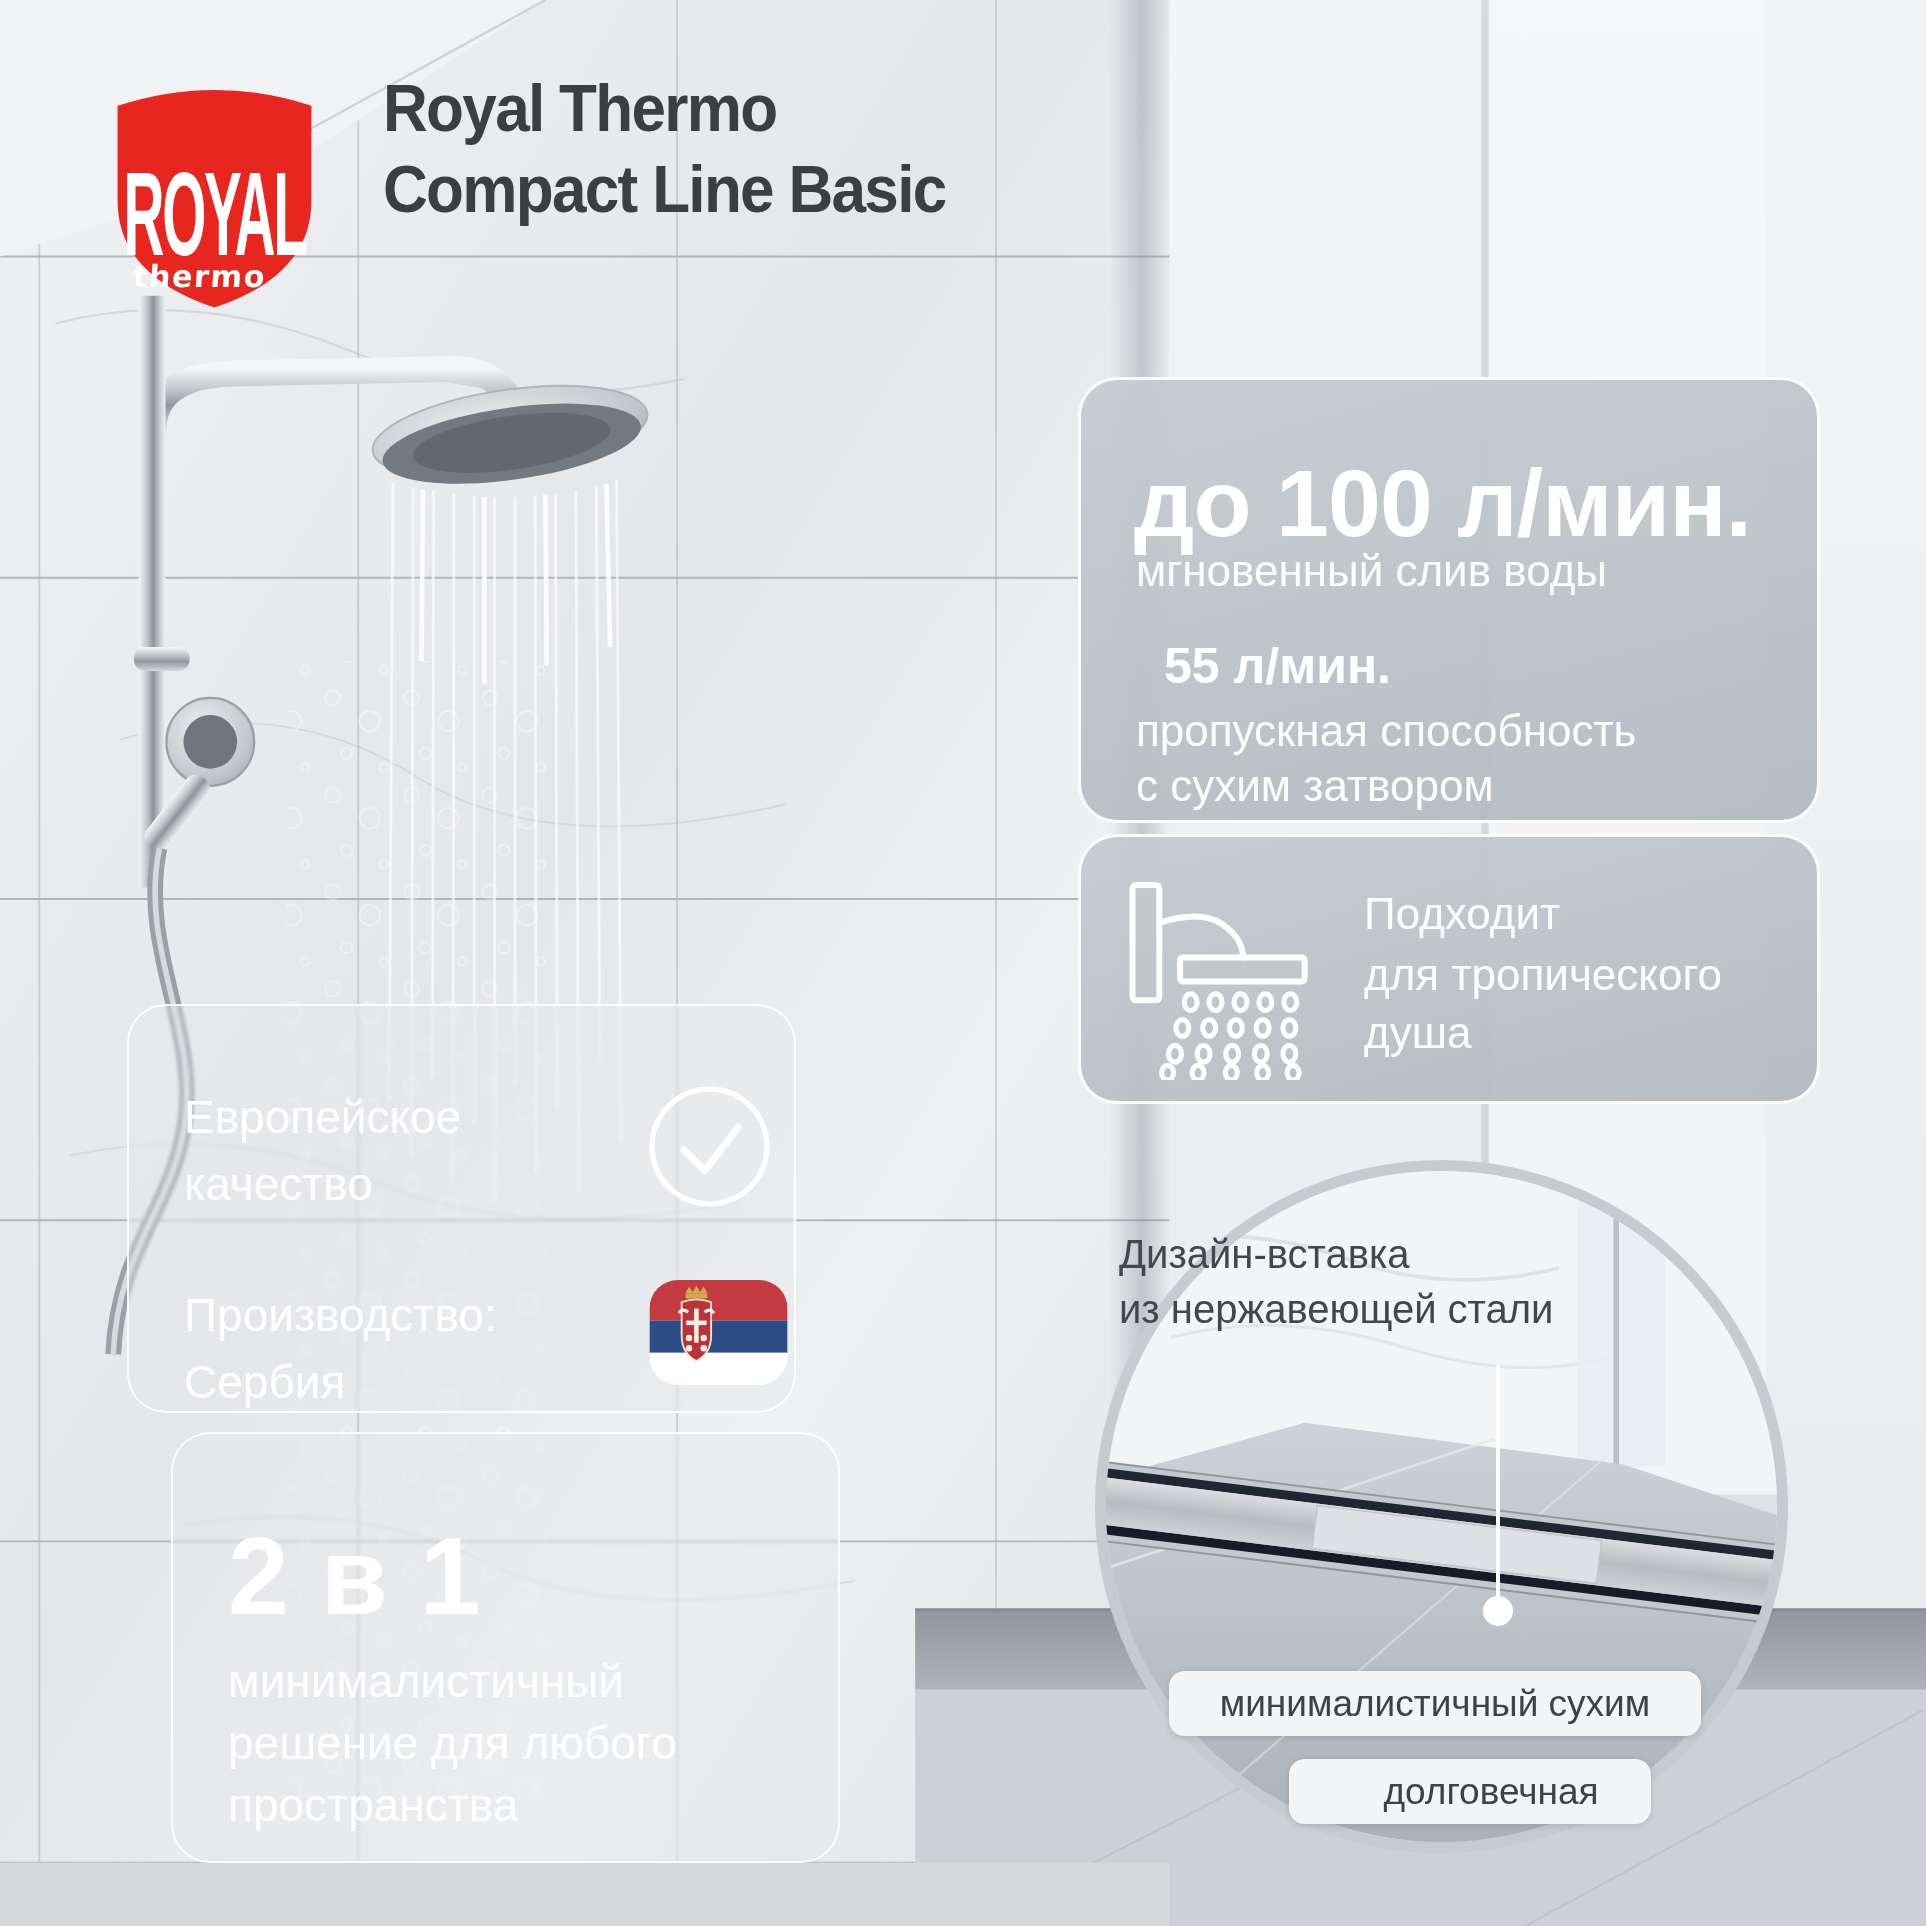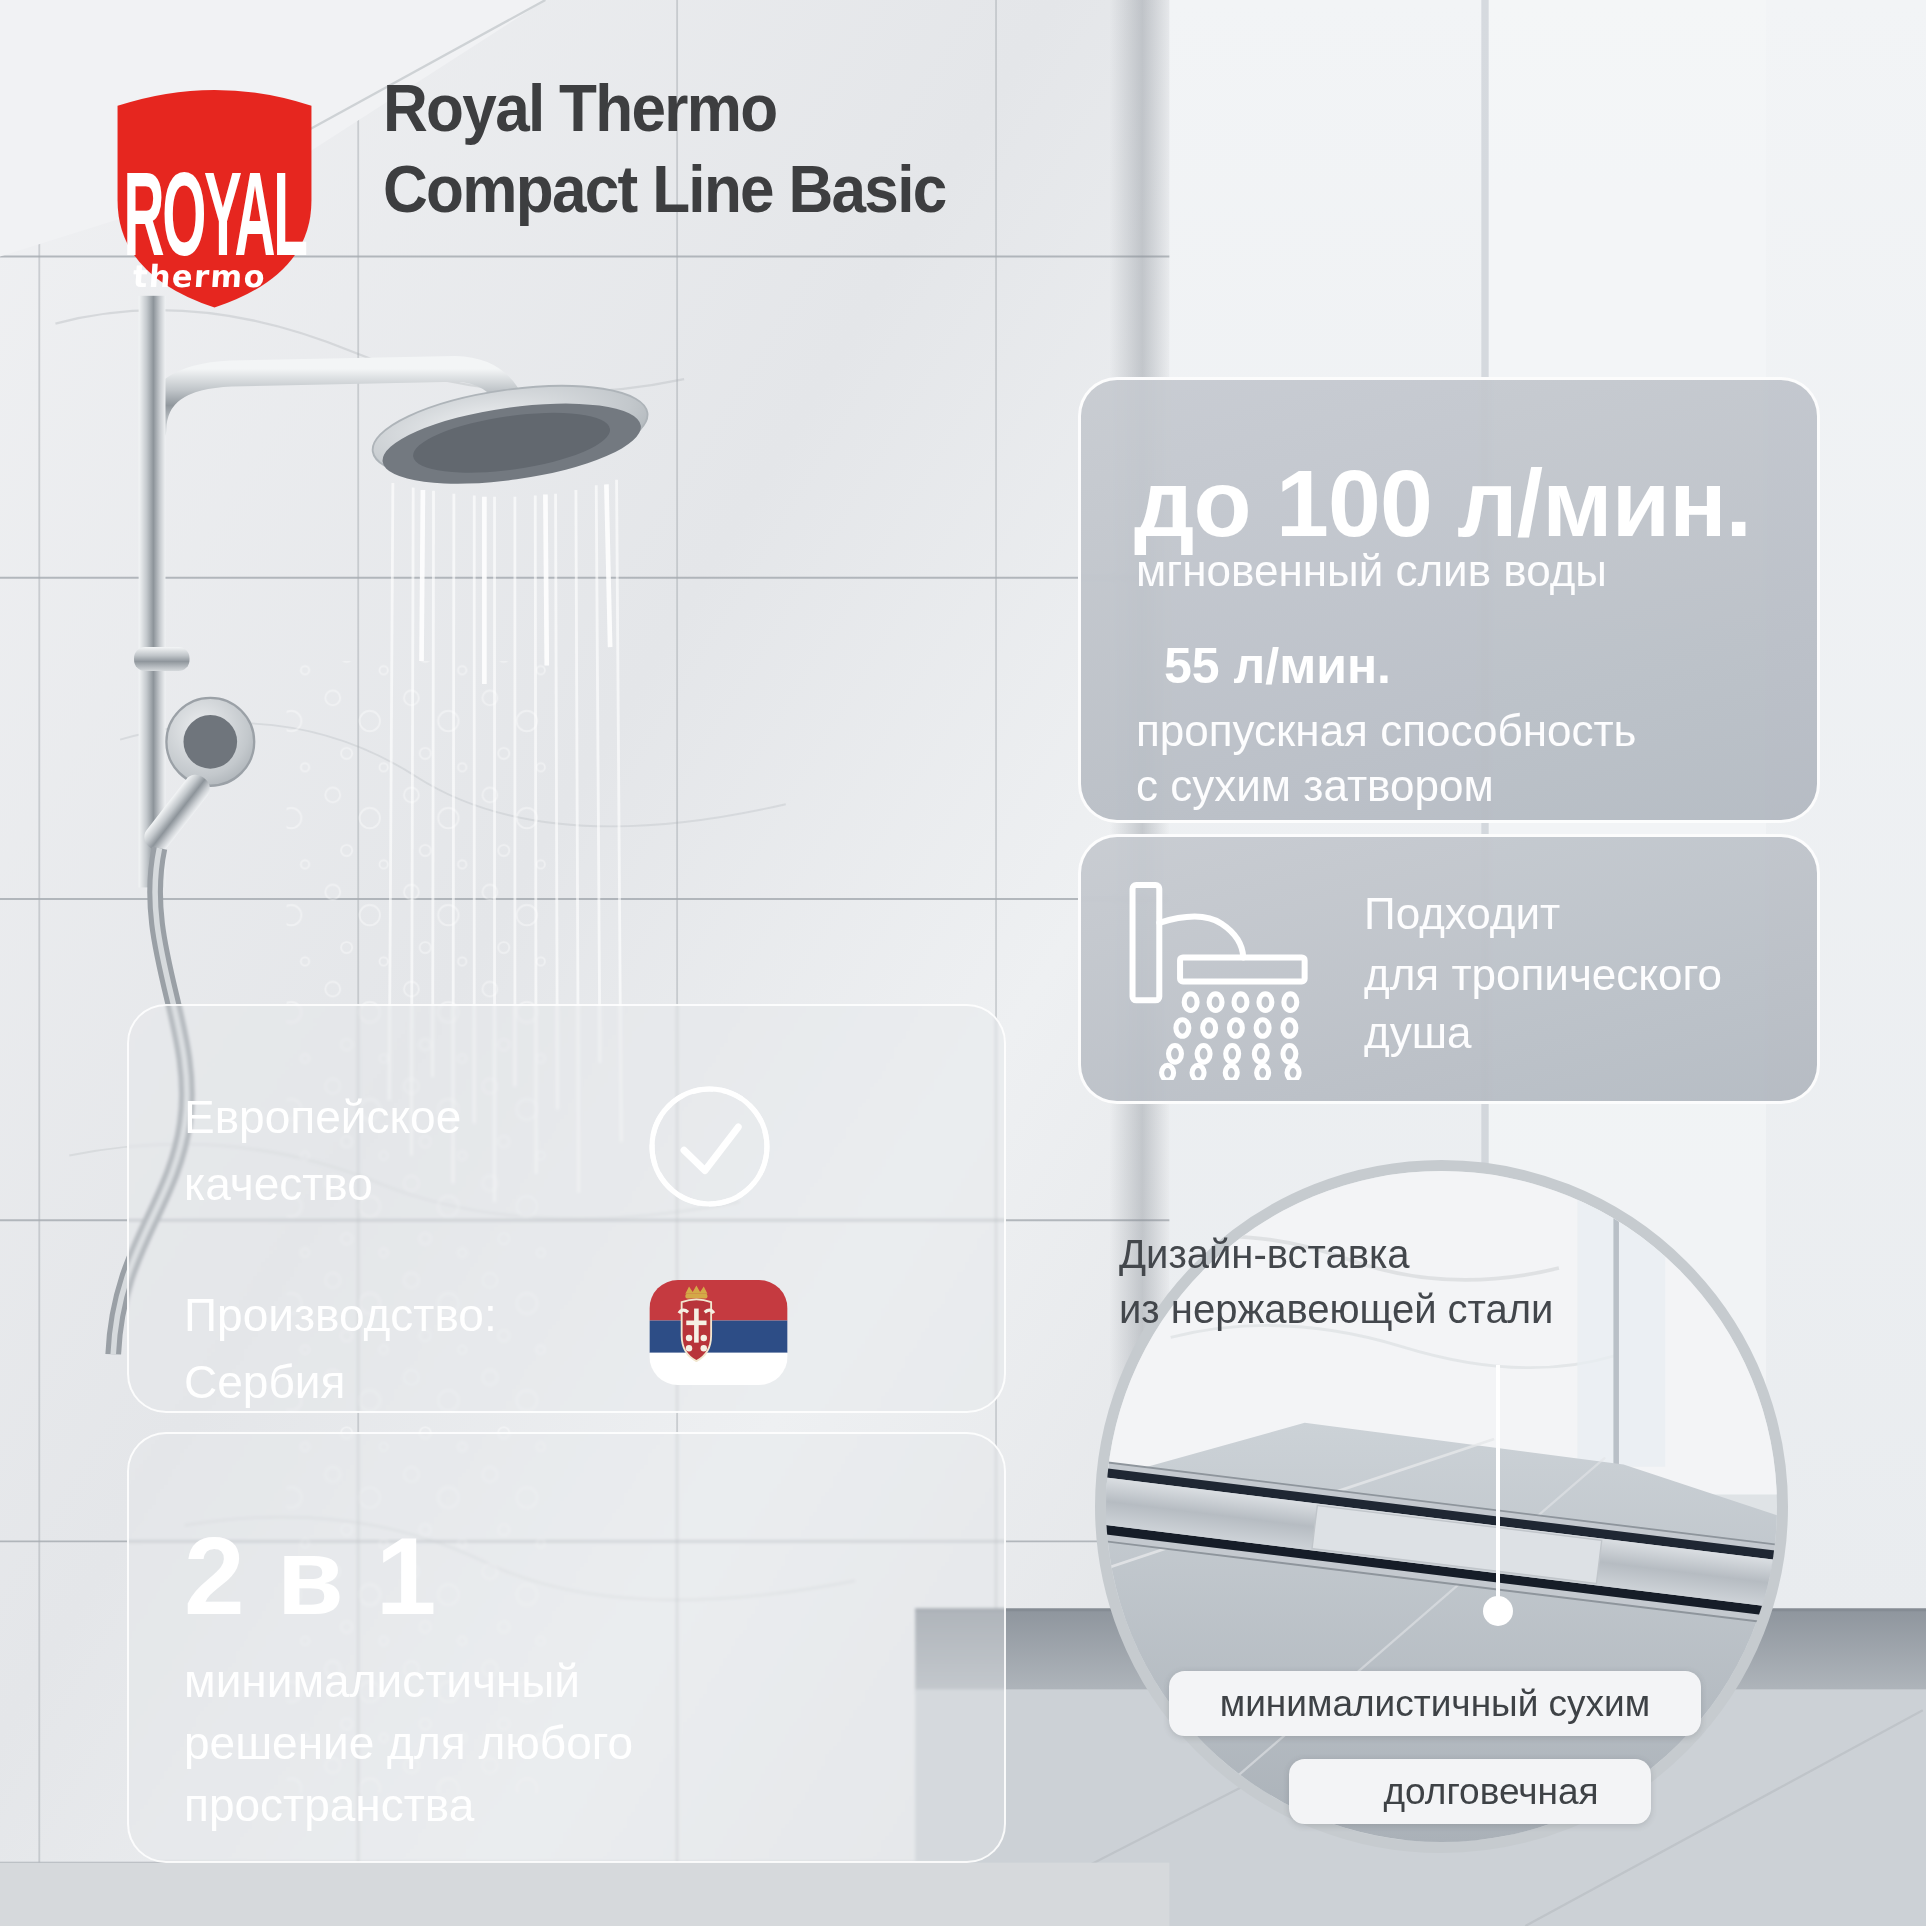--- a/index.html
+++ b/index.html
@@ -24,26 +24,26 @@
   #card-flow{top:377px;height:446px;}
   #card-tropical{top:834px;height:270px;}
   .gcard .big{position:absolute;left:53px;color:#fff;font-size:95px;font-weight:700;
               letter-spacing:-0.9px;white-space:nowrap;}
   .gcard .sub{position:absolute;left:55px;color:#fdfdfe;font-size:44px;font-weight:400;white-space:nowrap;}
   .gcard .mid{position:absolute;left:56px;color:#fff;font-size:50px;font-weight:700;white-space:nowrap;margin-left:27px;}
   #card-tropical .tline{position:absolute;left:283px;color:#fdfdfe;font-size:44px;white-space:nowrap;}
   .shower-ic{position:absolute;left:46px;top:44px;}
 
   
-  .lcard{position:absolute;left:127px;width:879px;border-radius:39px;
+  .lcard{position:absolute;left:127px;width:669px;border-radius:39px;
          background:rgba(228,231,235,.38);
          border:2.8px solid rgba(255,255,255,.85);box-sizing:border-box;
          -webkit-backdrop-filter:blur(1.8px);backdrop-filter:blur(1.8px);}
   #card-quality{top:1004px;height:409px;}
-  #card-style{top:1432px;height:431px;}
+  #card-style{top:1432px;height:431px;margin-left:44px;}
   .lcard .wline{position:absolute;left:55px;color:#fff;font-size:46px;font-weight:400;white-space:nowrap;}
   #style-big{position:absolute;left:55px;top:79px;color:#fff;font-size:109px;font-weight:700;letter-spacing:0.9px;}
   .badge-ic{position:absolute;left:511px;top:71px;}
   .flag-ic{position:absolute;left:520px;top:274px;}
 
   
   #drain-circle{position:absolute;left:1095px;top:1160px;width:693px;height:693px;
                 border-radius:50%;border:11px solid #c6cbcf;box-sizing:border-box;overflow:hidden;
                 background:#dfe3e6;}
   #drain-label{position:absolute;left:1119px;top:1227px;width:638px;text-align:left;

